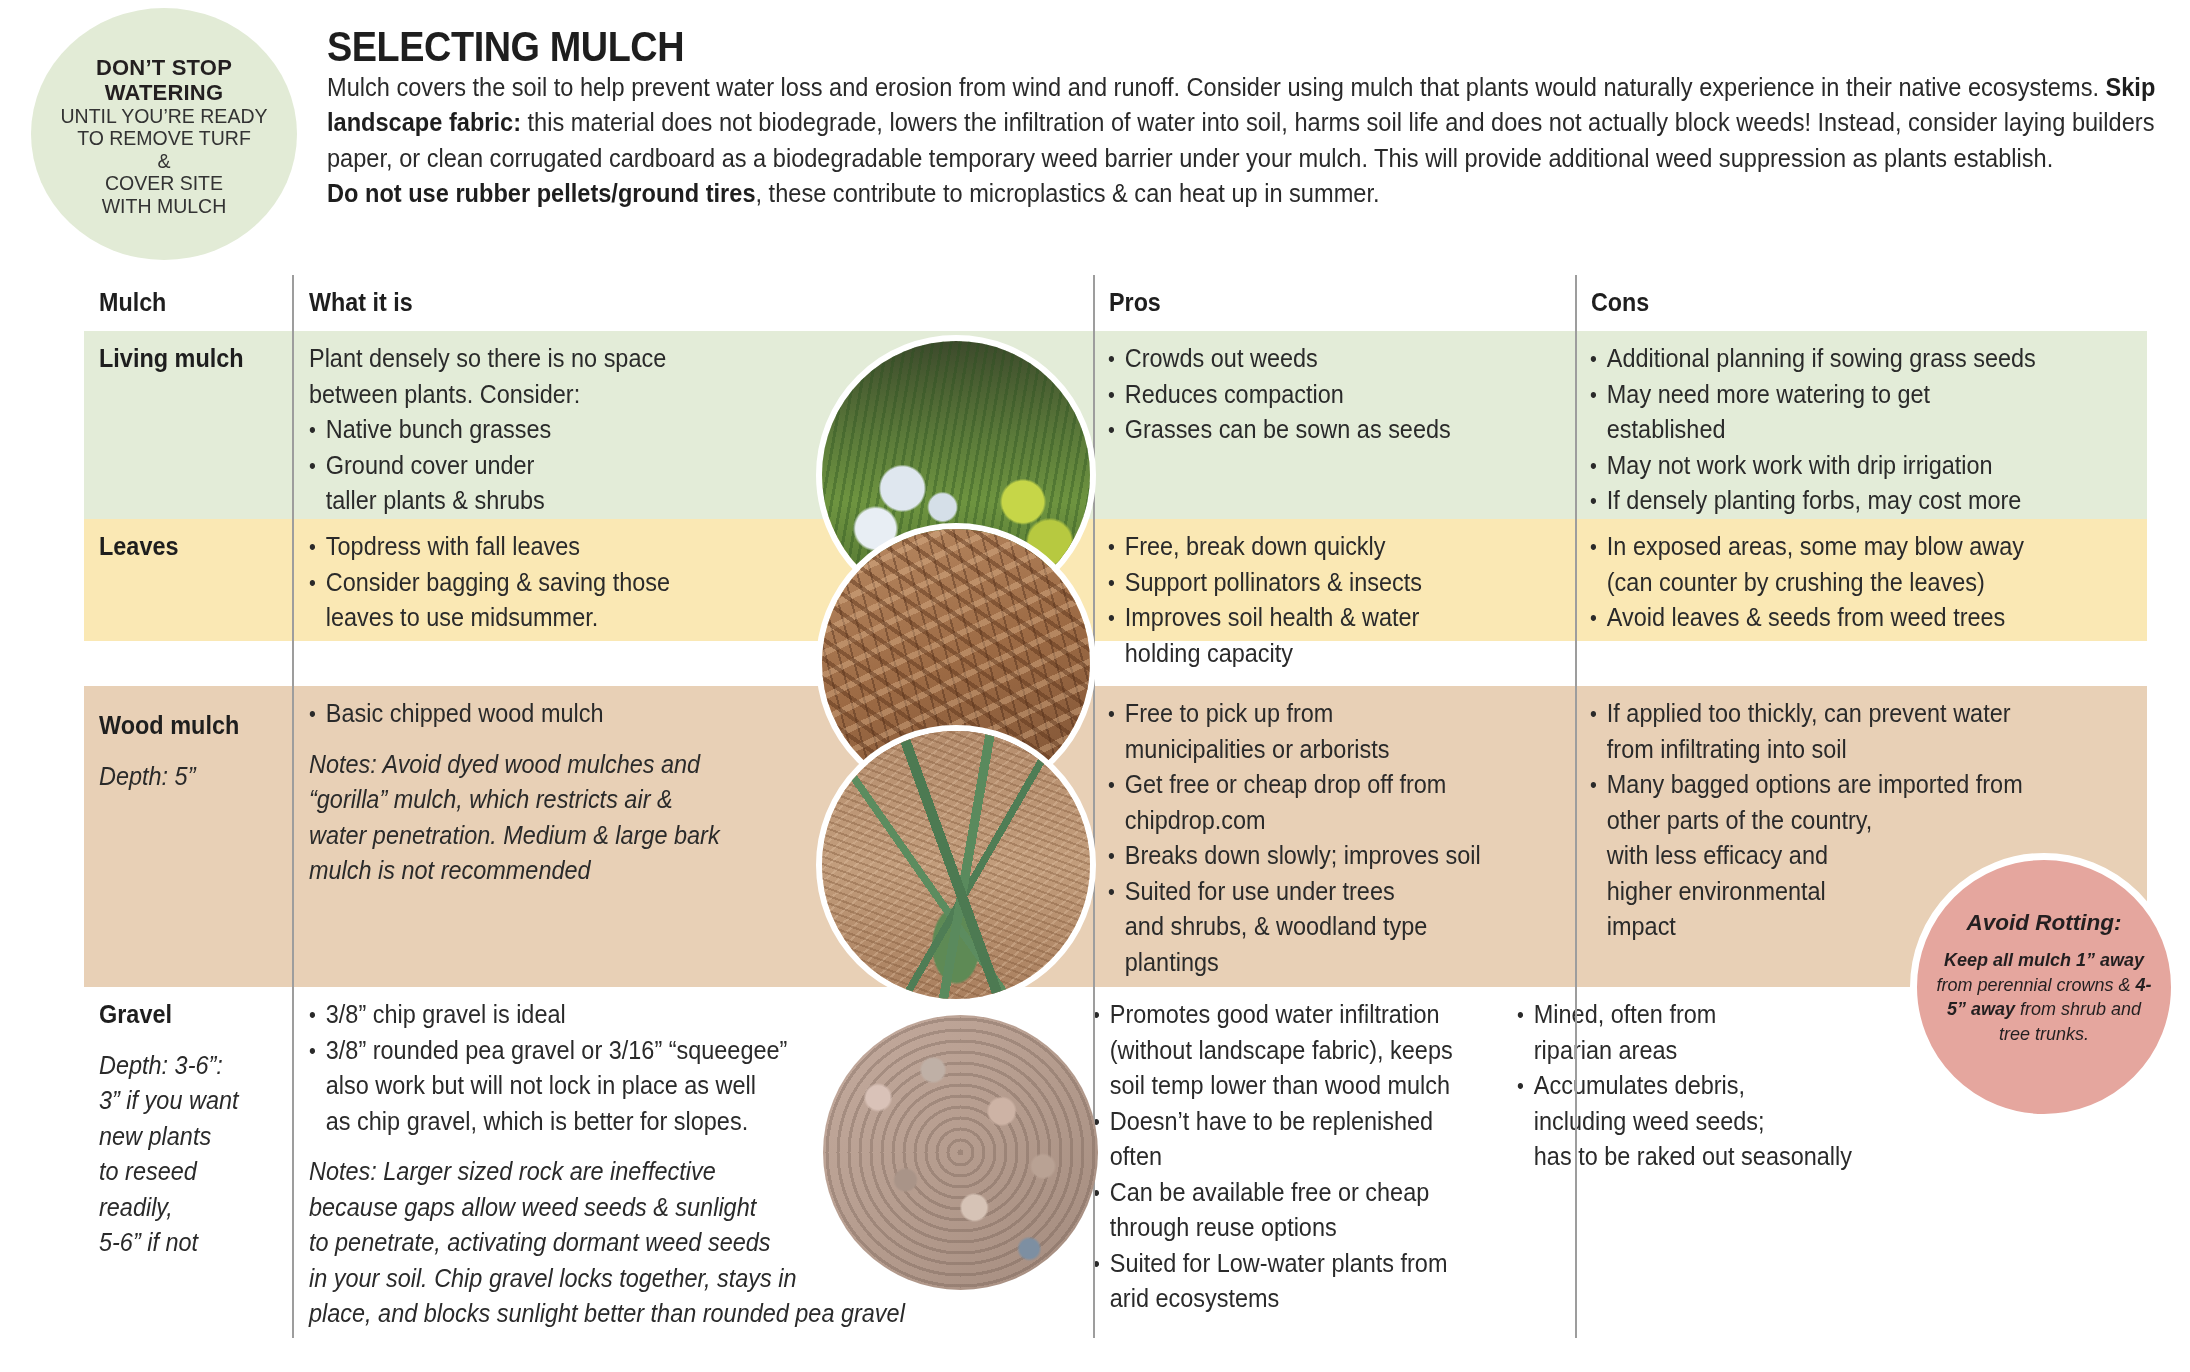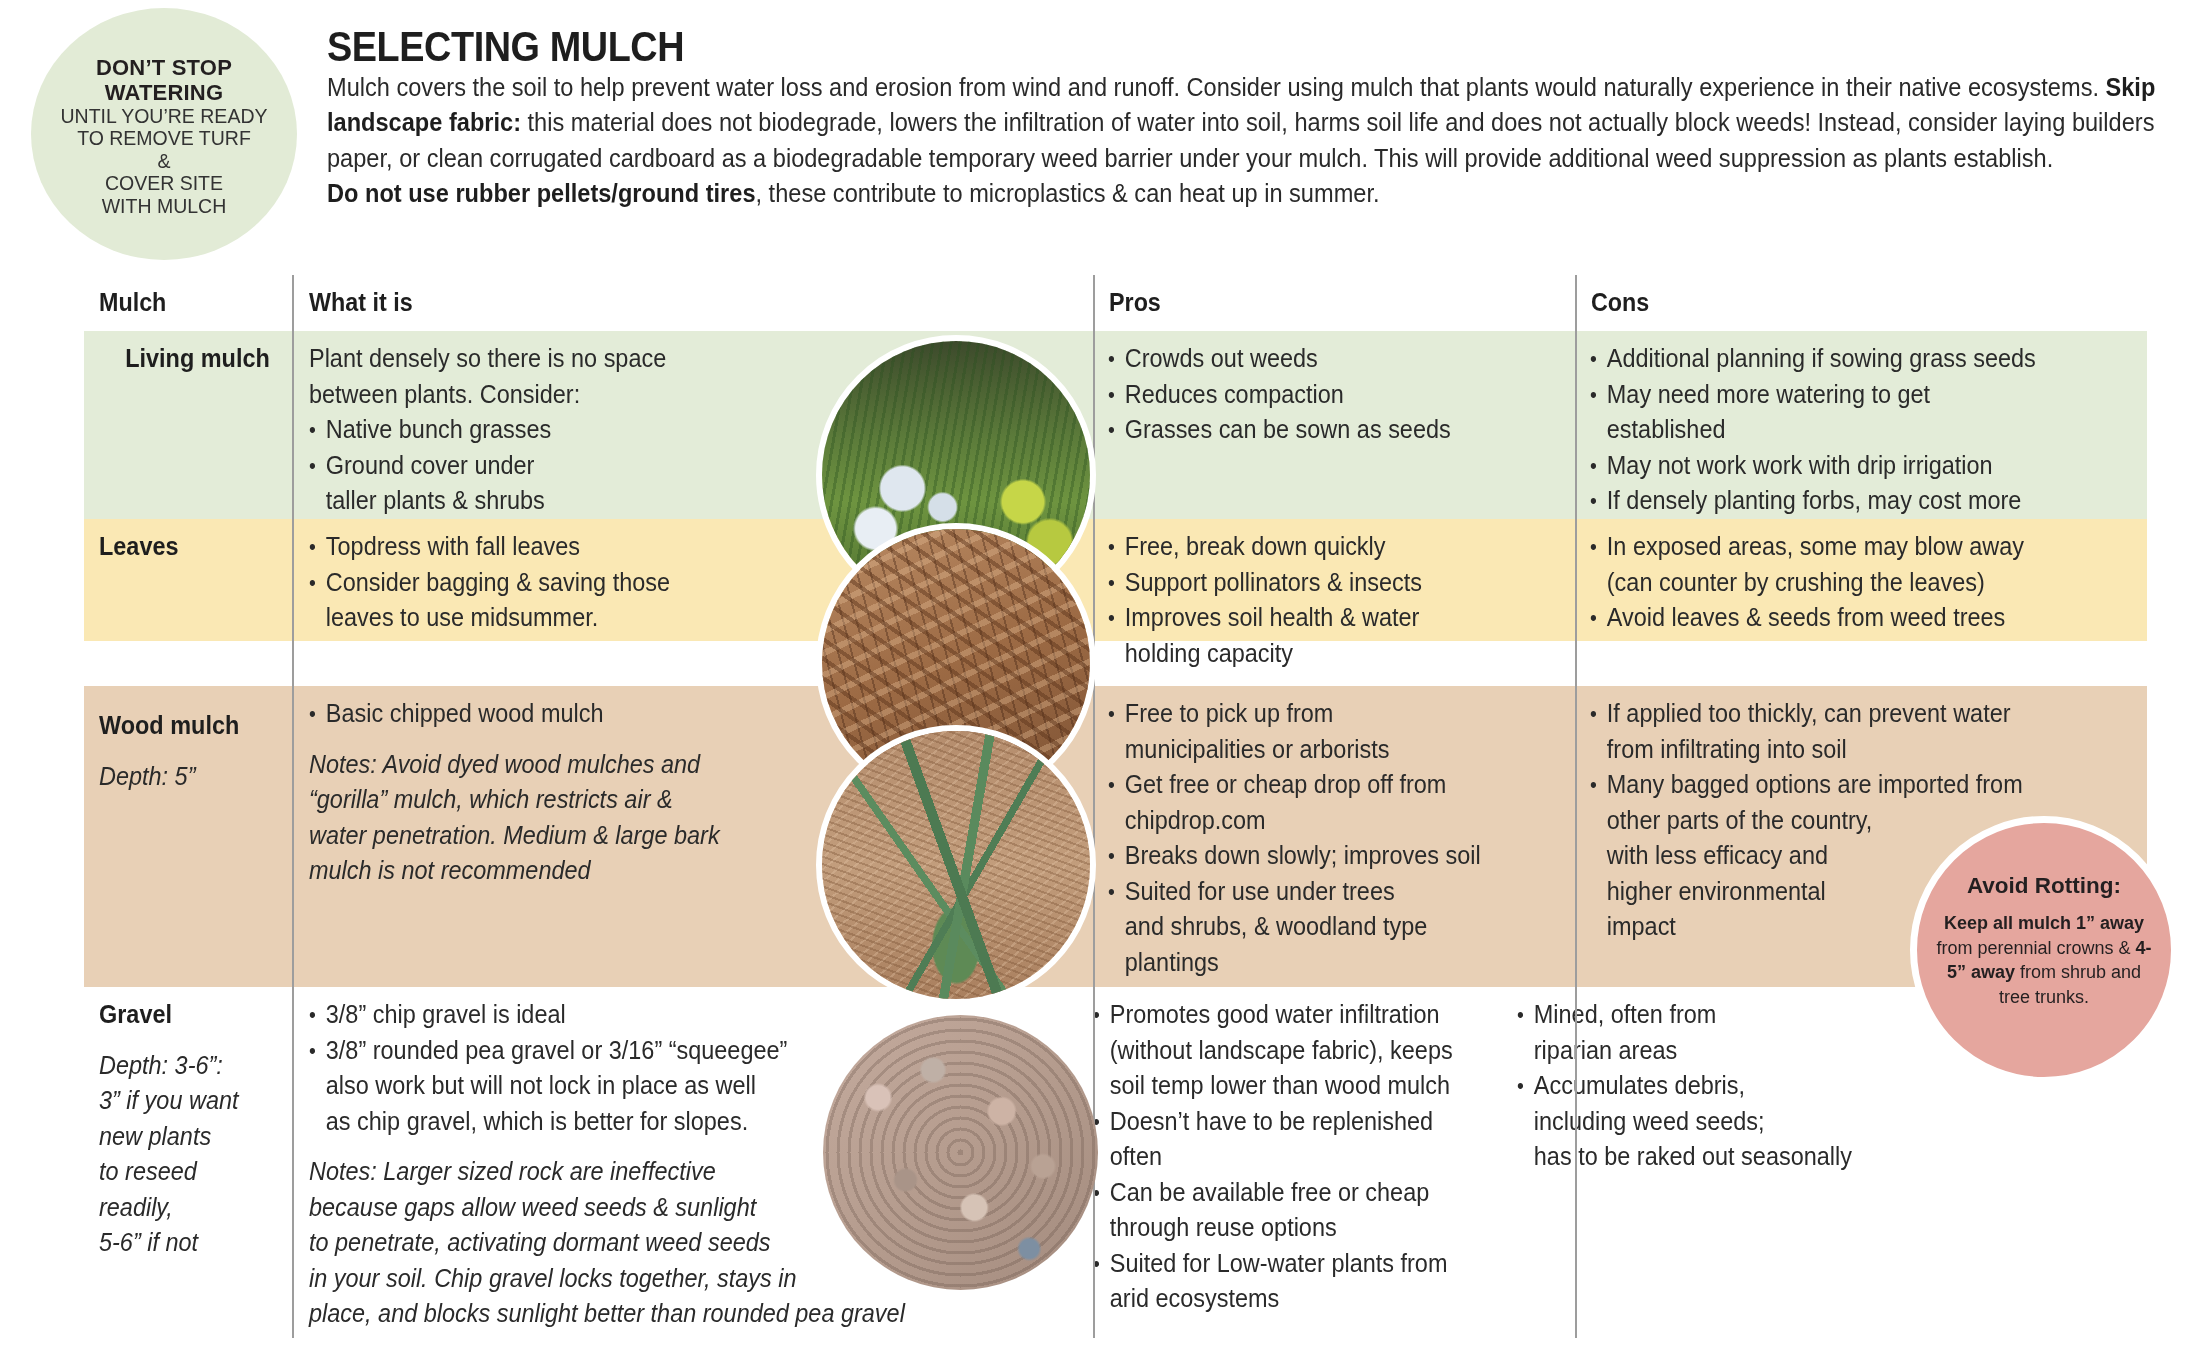--- a/index.html
+++ b/index.html
@@ -47,24 +47,24 @@
   ul.b li { position: relative; padding-left: 19px; }
   ul.b li::before { content: "\2022"; position: absolute; left: 0; top: 0; font-size: 22px; }
 
   .photo {
     position: absolute; border-radius: 50%; border: 6px solid #ffffff;
     overflow: hidden; z-index: 5;
   }
   .photo .tex { position: absolute; inset: 0; }
 
   .rot {
-    position: absolute; left: 1910px; top: 816px; width: 268px; height: 268px;
+    position: absolute; left: 1910px; top: 853px; width: 268px; height: 268px;
     border-radius: 50%; background: #e5a69e; border: 7px solid #ffffff; z-index: 6;
     display: flex; flex-direction: column; align-items: center; justify-content: center;
-    text-align: center; padding: 0 14px 18px 14px;
+    text-align: center; padding: 0 14px 18px 14px; font-style: italic;
   }
   .rot .h { font-weight: 700; font-size: 22.5px; margin-bottom: 12px; color: #231f20; }
   .rot .p { font-size: 18px; line-height: 24.5px; color: #231f20; }
   .rot .p b { font-weight: 700; }
 </style>
 </head>
 <body>
 
 <div class="callout-water">
   <div class="strong">DON’T STOP</div>
@@ -84,21 +84,21 @@
 
 <div class="table" id="mulch-table" style="height:1063px;">
   <div class="thead">
     <div class="th" style="left:15px;">Mulch</div>
     <div class="th" style="left:225px;">What it is</div>
     <div class="th" style="left:1025px;">Pros</div>
     <div class="th" style="left:1507px;">Cons</div>
   </div>
   <div id="rows">
       <div class="row" style="top: 56px; height: 194px; background: rgb(227, 236, 216);">
-        <div class="cell" style="left: 0px; width: 208px; padding-left: 15px; text-align: right;">
+        <div class="cell" style="left: 0px; width: 208px; padding-left: 15px;">
           <div class="cell-text">
             <div class="mulch-name">Living mulch</div>
           </div>
         </div>
         <div class="cell" style="left: 208px; width: 801px; padding-left: 17px;">
           <div class="cell-text">
             <div>Plant densely so there is no space</div>
             <div>between plants. Consider:</div>
             <ul class="b">
               <li>

